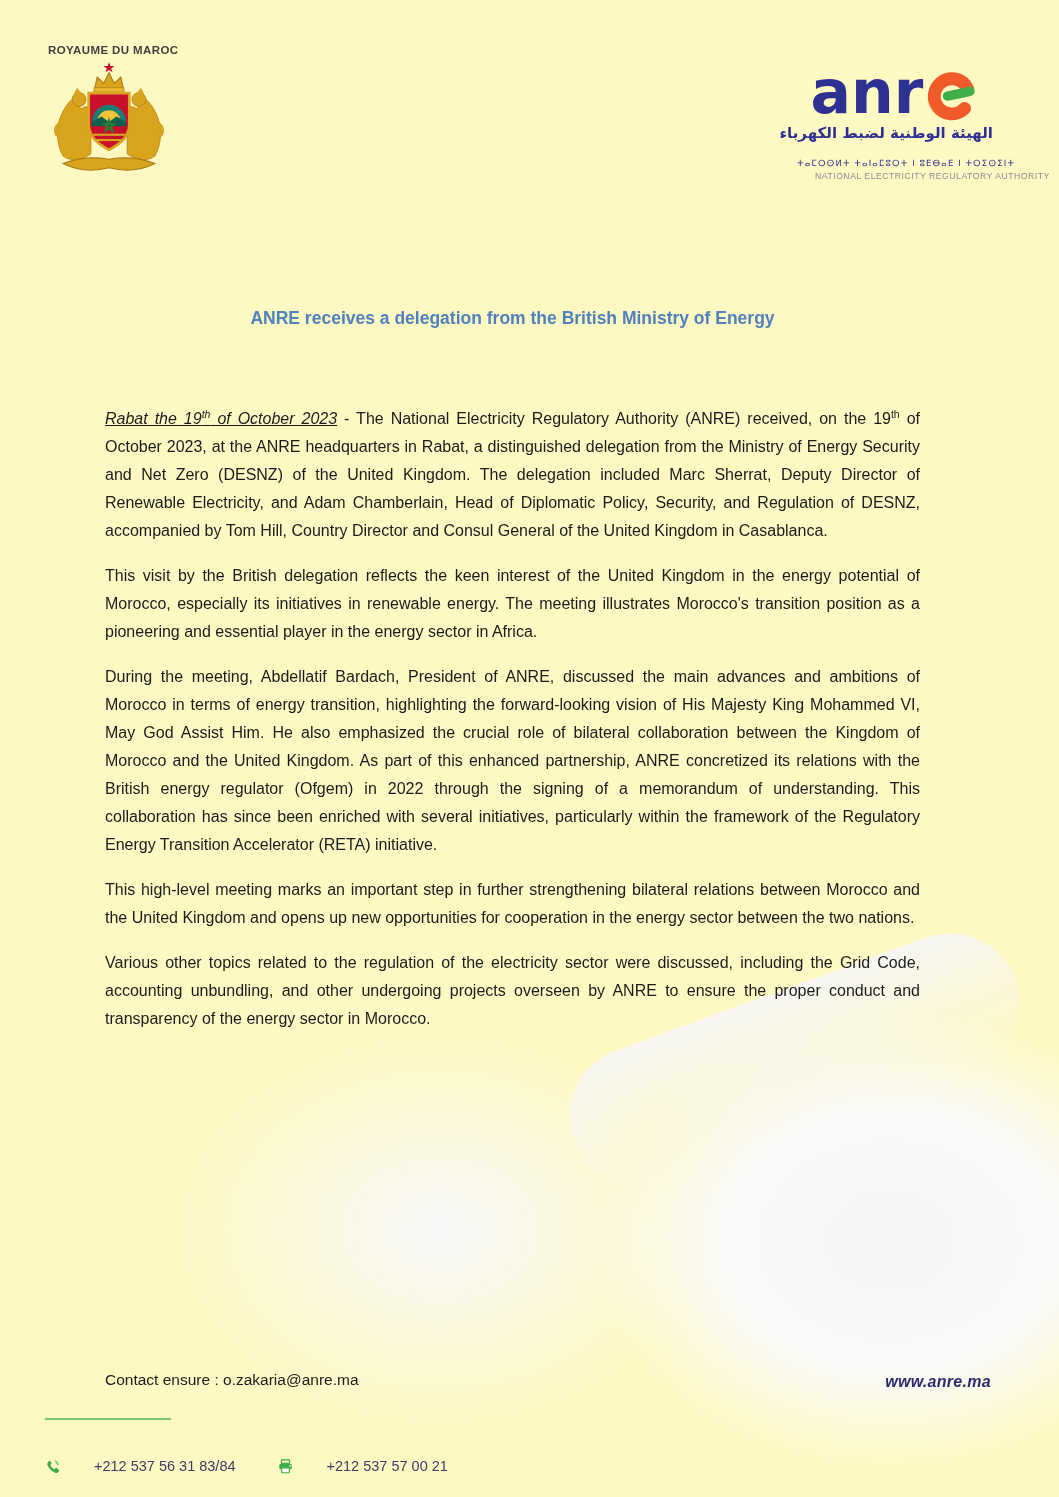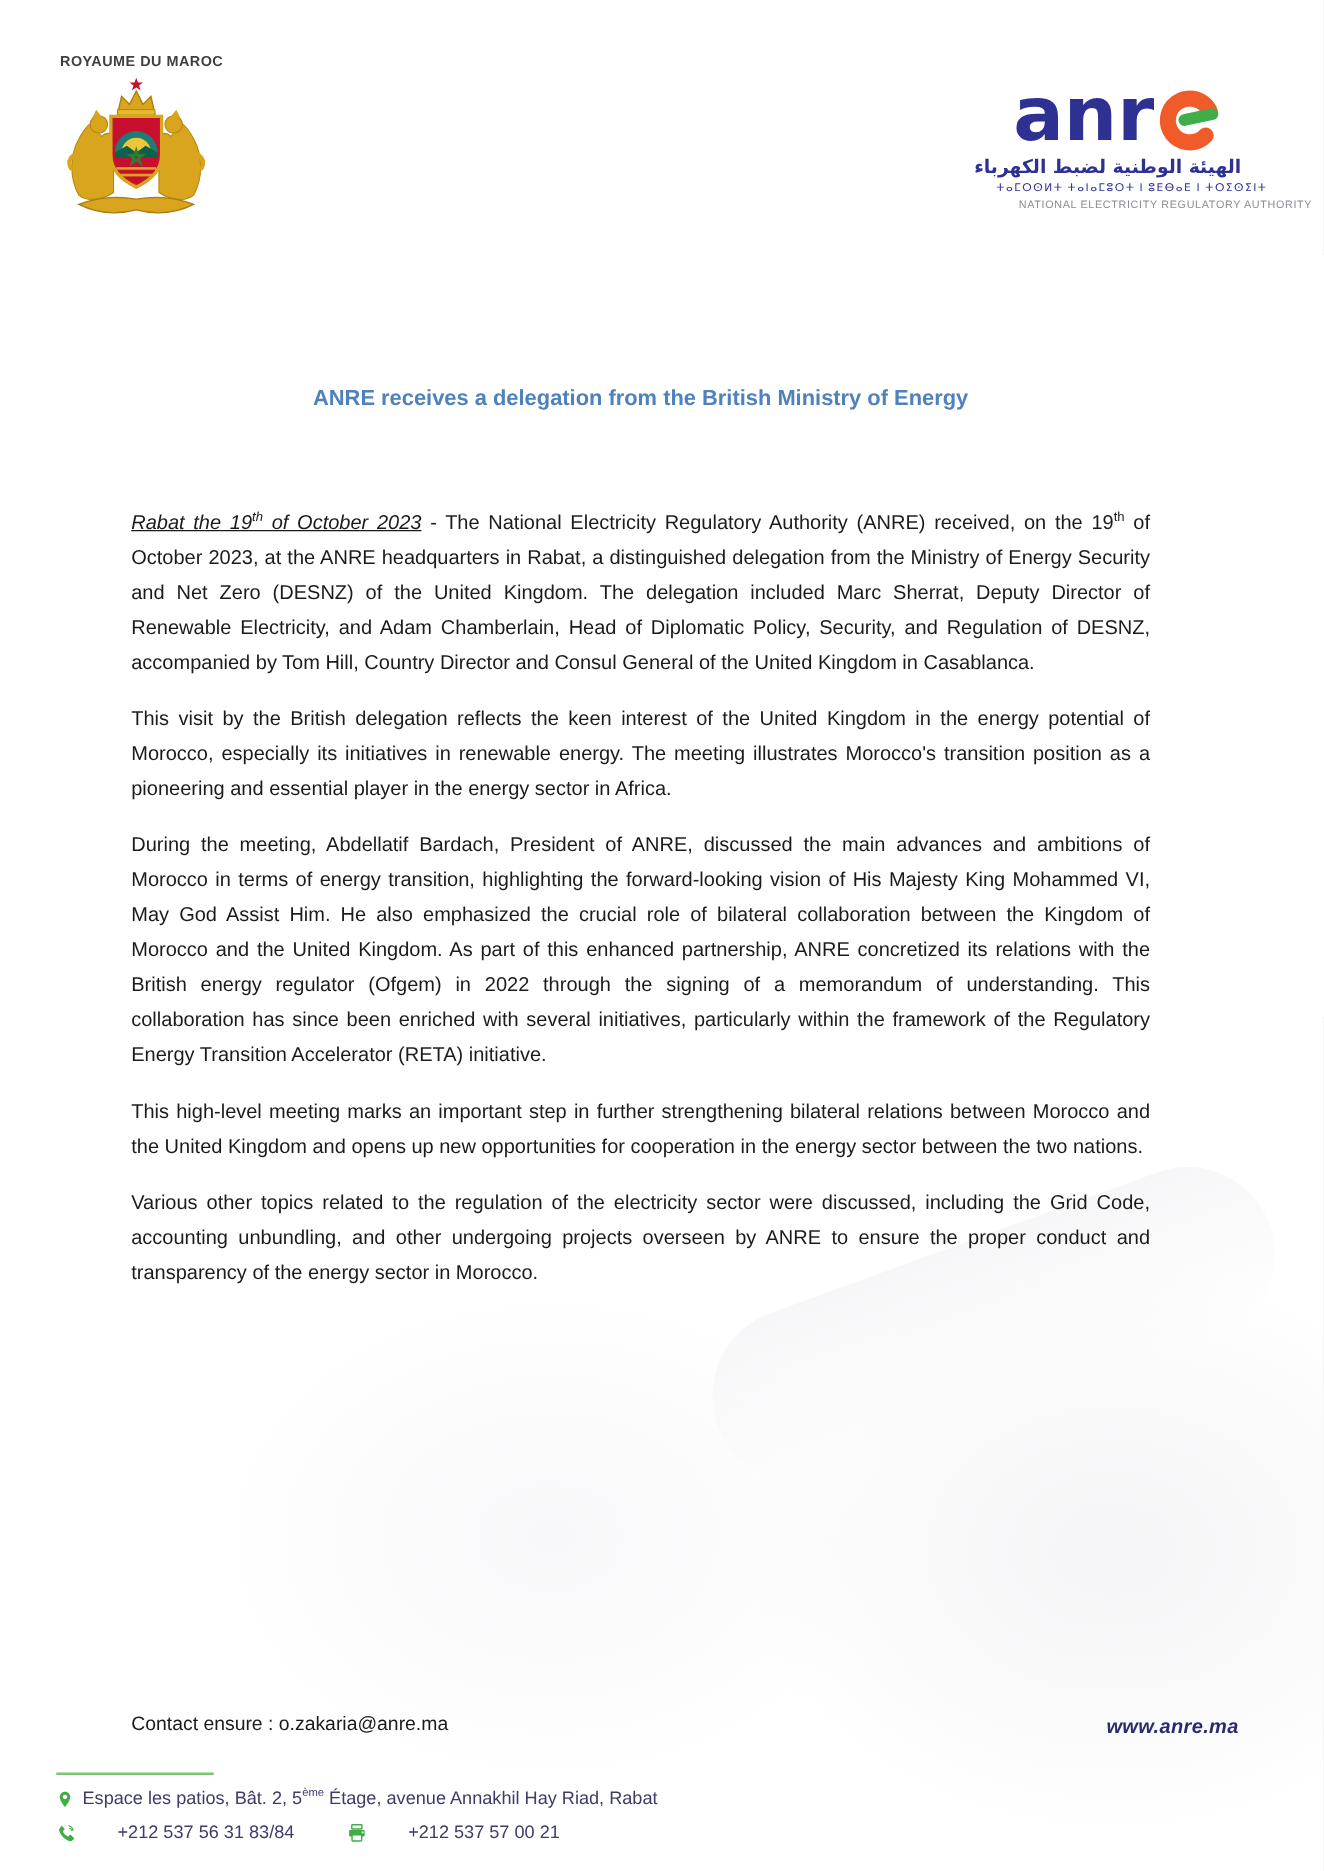--- a/index.html
+++ b/index.html
@@ -2,21 +2,21 @@
 <html><head>
 <meta charset="utf-8">
 <style>
   * { margin: 0; padding: 0; box-sizing: border-box; }
   html, body { background: #e9e9e9; }
   .page {
     position: relative;
     width: 1059px;
     height: 1497px;
     margin: 0 auto;
-    background: #ffffff;
+    background: #fef9c3;
     font-family: "Liberation Sans", sans-serif;
     color: #1b1b1b;
     overflow: hidden;
   }
   
   .bg-blob1 {
     position: absolute; left: 590px; top: 1010px; width: 600px; height: 460px;
     background: radial-gradient(closest-side, #f5f5f7 0%, #fafafb 55%, rgba(255,255,255,0) 100%);
     border-radius: 50%;
   }
@@ -47,22 +47,22 @@
     font-size: 60px; font-weight: bold; color: #2e3192;
     line-height: 56px; letter-spacing: 0px;
   }
   .anre-wordmark svg { margin-left: 2px; margin-top: 6px; }
   .anre-arabic {
     direction: rtl;
     font-family: "DejaVu Sans", sans-serif;
     font-size: 15px; font-weight: bold; color: #2e3192; margin-top: 2px; white-space: nowrap;
   }
   .anre-tifinagh {
-    font-family: Liberation Serif, serif;
-    font-size: 8.5px; color: #2e3192; letter-spacing: 1.2px; margin-top: 3px; white-space: nowrap;
+    font-family: Liberation Sans, sans-serif;
+    font-size: 8.5px; color: #2e3192; letter-spacing: 1.2px; margin-top: 16px; white-space: nowrap;
   }
   .anre-english {
     font-size: 8.6px; color: #8b8b93; letter-spacing: 0.55px; margin-top: 3px; white-space: nowrap; padding-left: 18px;
   }
 
   
   .kicker {
     position: absolute; left: 105px; top: 219px; width: 815px;
     text-align: center; font-size: 17.5px; font-weight: bold; color: #111;
   }
@@ -171,28 +171,20 @@
     <p>This visit by the British delegation reflects the keen interest of the United Kingdom in the energy potential of Morocco, especially its initiatives in renewable energy. The meeting illustrates Morocco's transition position as a pioneering and essential player in the energy sector in Africa.</p>
     <p>During the meeting, Abdellatif Bardach, President of ANRE, discussed the main advances and ambitions of Morocco in terms of energy transition, highlighting the forward-looking vision of His Majesty King Mohammed VI, May God Assist Him. He also emphasized the crucial role of bilateral collaboration between the Kingdom of Morocco and the United Kingdom. As part of this enhanced partnership, ANRE concretized its relations with the British energy regulator (Ofgem) in 2022 through the signing of a memorandum of understanding. This collaboration has since been enriched with several initiatives, particularly within the framework of the Regulatory Energy Transition Accelerator (RETA) initiative.</p>
     <p>This high-level meeting marks an important step in further strengthening bilateral relations between Morocco and the United Kingdom and opens up new opportunities for cooperation in the energy sector between the two nations.</p>
     <p>Various other topics related to the regulation of the electricity sector were discussed, including the Grid Code, accounting unbundling, and other undergoing projects overseen by ANRE to ensure the proper conduct and transparency of the energy sector in Morocco.</p>
   </div>
 
   <div class="contact-line">Contact ensure : o.zakaria@anre.ma</div>
 
   <div class="footer-divider"></div>
 
-  <div class="footer-row footer-address">
-    <span class="icon">
-      <svg width="14" height="15" viewBox="0 0 14 14">
-        <path d="M7,0.8 C4.5,0.8 2.8,2.8 2.8,5.1 C2.8,8.2 7,13.2 7,13.2 C7,13.2 11.2,8.2 11.2,5.1 C11.2,2.8 9.5,0.8 7,0.8 Z M7,6.9 A1.8,1.8 0 1 1 7.01,6.9 Z" fill="#3fae49" fill-rule="evenodd"></path>
-      </svg>
-    </span>
-    <span><span>Espace les patios, Bât. 2, 5</span><sup>ème</sup><span> Étage, avenue Annakhil Hay Riad, Rabat</span></span>
-  </div>
 
   <div class="footer-row footer-phones">
     <span class="icon">
       <svg width="15" height="15" viewBox="0 0 15 15">
         <path d="M4.2,1.4 l2.2,2.2 c0.3,0.3 0.3,0.8 0,1.1 L5.2,5.9 c0.9,1.9 2.4,3.4 4.3,4.3 l1.2,-1.2 c0.3,-0.3 0.8,-0.3 1.1,0 l2.2,2.2 c0.3,0.3 0.3,0.8 0,1.1 l-1.1,1.1 c-0.6,0.6 -1.5,0.8 -2.3,0.5 C7.1,12.8 3.5,9.2 2.4,5.8 2.1,5 2.3,4.1 2.9,3.5 Z" fill="#3fae49"></path>
         <path d="M10.2,1.6 q2.6,0.9 3.3,3.6 M10.8,3.6 q1.3,0.6 1.7,2" fill="none" stroke="#3fae49" stroke-width="0.9" stroke-linecap="round"></path>
       </svg>
     </span>
     <span class="num">+212 537 56 31 83/84</span>
     <span class="icon">

